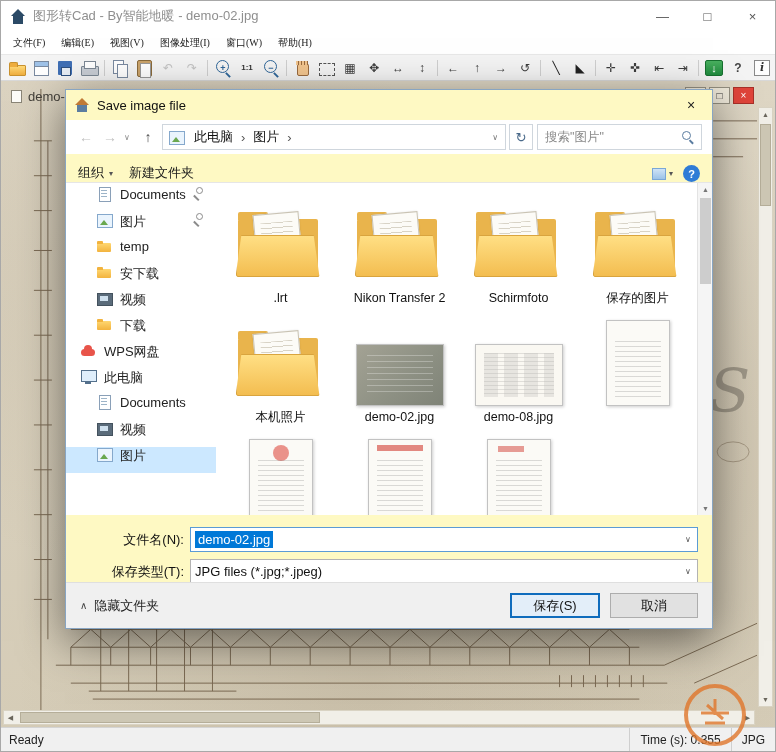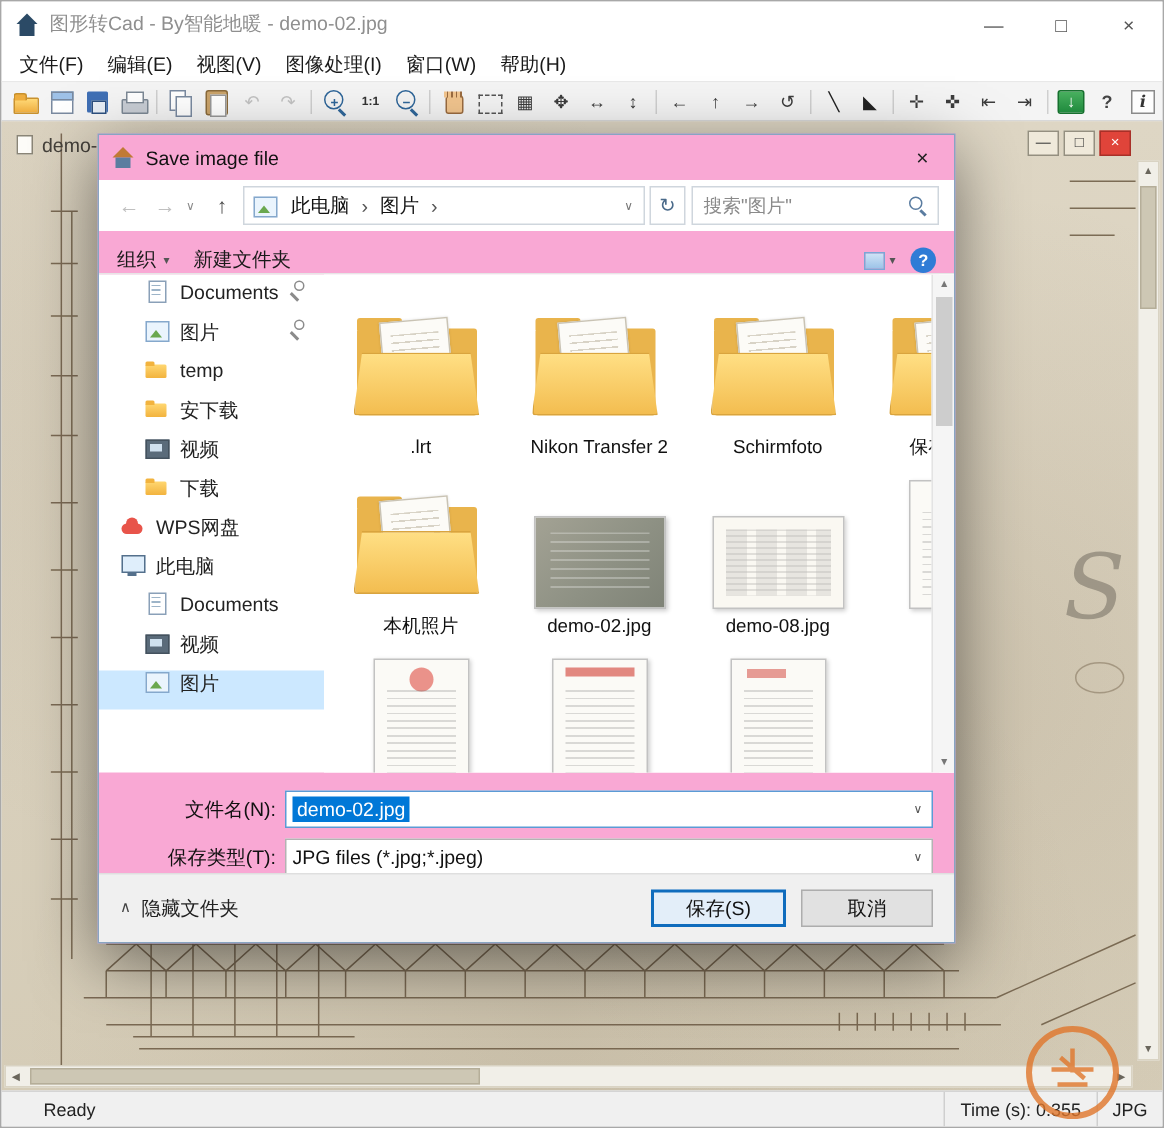--- a/index.html
+++ b/index.html
@@ -10,21 +10,21 @@
   .titlebar { height:30px; display:flex; align-items:center; padding-left:9px; background:#fff; }
   .app-icon { width:16px; height:15px; position:relative; margin-right:7px; flex:none; }
   .app-icon::before { content:""; position:absolute; left:1px; top:0; border-left:7px solid transparent; border-right:7px solid transparent; border-bottom:7px solid #2b4a66; }
   .app-icon::after { content:""; position:absolute; left:3px; top:7px; width:10px; height:8px; background:#2b4a66; }
   .title-text { font-size:13px; color:#8f8f8f; }
   .caption-btns { margin-left:auto; display:flex; height:30px; }
   .cap-btn { width:45px; height:30px; display:flex; align-items:center; justify-content:center; font-size:13px; color:#555; }
 
   
   .menubar { height:24px; display:flex; align-items:center; padding:0 4px; background:#fff; border-bottom:1px solid #e8e8e8; }
-  .menu-item { padding:3px 8px; font-size:13px; color:#1a1a1a; }
+  .menu-item { padding:3px 8px; font-size:10px; color:#1a1a1a;font-family:Liberation Serif, serif; }
 
   
   .toolbar { height:26px; display:flex; align-items:center; padding:0 4px; background:#f4f4f4; border-bottom:1px solid #d8d8d8; }
   .tbtn { width:22px; height:20px; flex:none; display:flex; align-items:center; justify-content:center; font-size:12px; color:#3c3c3c; position:relative; margin:0 1px; }
   .tbtn.disabled { color:#c2c2c2; }
   .tsep { width:1px; height:16px; background:#cfcfcf; margin:0 3px; flex:none; }
   .i-open::before { content:""; position:absolute; left:3px; top:7px; width:15px; height:9px; background:linear-gradient(#ffd977,#eead3e); border:1px solid #c8912e; border-radius:1px; }
   .i-open::after { content:""; position:absolute; left:3px; top:4px; width:7px; height:4px; background:#eead3e; border:1px solid #c8912e; border-bottom:none; border-radius:2px 2px 0 0; }
   .i-new-window::before { content:""; position:absolute; left:4px; top:3px; width:13px; height:13px; background:#fff; border:1px solid #7a8aa0; }
   .i-new-window::after { content:""; position:absolute; left:4px; top:3px; width:13px; height:4px; background:#9fc2e8; border:1px solid #7a8aa0; }
@@ -71,21 +71,21 @@
   .hscroll { position:absolute; left:2px; right:20px; bottom:2px; height:15px; background:#f1efe8; border:1px solid #d9d3c3; display:flex; align-items:center; }
   .sarrow { width:13px; height:13px; display:flex; align-items:center; justify-content:center; font-size:7px; color:#6a665c; flex:none; }
   .vscroll .sarrow { position:absolute; left:0; }
   .vscroll .sarrow.top { top:0; }
   .vscroll .sarrow.bottom { bottom:0; }
   .vthumb { position:absolute; left:1px; top:16px; width:11px; height:82px; background:#cdc7b4; border:1px solid #b5ae99; }
   .hthumb { position:absolute; left:16px; top:1px; width:300px; height:11px; background:#cdc7b4; border:1px solid #b5ae99; }
   .hscroll .sarrow.right { position:absolute; right:0; }
 
   
-  .dialog { position:absolute; left:64px; top:88px; width:572px; height:540px; background:#f9a8d4; border:1px solid #88a5c2; box-shadow:0 12px 42px rgba(0,0,0,.5); z-index:50; font-size:13px; color:#111; }
+  .dialog { position:absolute; left:64px; top:88px; width:648px; height:540px; background:#fef9c3; border:1px solid #88a5c2; box-shadow:0 12px 42px rgba(0,0,0,.5); z-index:50; font-size:13px; color:#111; }
   .dlg-title { height:30px; display:flex; align-items:center; padding-left:9px; }
   .dlg-icon { width:15px; height:14px; position:relative; margin-right:7px; flex:none; }
   .dlg-icon::before { content:""; position:absolute; left:0; top:0; border-left:7px solid transparent; border-right:7px solid transparent; border-bottom:7px solid #c07a35; }
   .dlg-icon::after { content:""; position:absolute; left:2px; top:7px; width:10px; height:7px; background:#5b7da0; }
   .dlg-close { margin-left:auto; width:42px; height:30px; display:flex; align-items:center; justify-content:center; font-size:14px; color:#222; }
   .dlg-nav { height:34px; display:flex; align-items:center; padding:0 10px; gap:4px; background:#fff; }
   .nav-btn { font-size:14px; color:#4a4a4a; width:20px; text-align:center; flex:none; }
   .nav-btn.disabled { color:#c0c0c0; }
   .nav-caret { font-size:8px; color:#8a8a8a; width:10px; flex:none; }
   .addr { flex:1; height:26px; border:1px solid #cfd6dd; background:#fff; display:flex; align-items:center; padding:0 5px; gap:5px; min-width:0; }
@@ -172,21 +172,21 @@
   .combo-arrow { margin-left:auto; width:18px; height:100%; display:flex; align-items:center; justify-content:center; font-size:8px; color:#555; }
 
   .dlg-footer { position:absolute; left:0; right:0; bottom:0; height:46px; background:#f0f0f0; border-top:1px solid #dfdfdf; display:flex; align-items:center; padding:0 14px; }
   .hide-folders { display:flex; align-items:center; gap:7px; font-size:13px; color:#222; }
   .collapse-ic { font-size:10px; color:#444; }
   .foot-btns { margin-left:auto; display:flex; gap:10px;text-align:center; }
   .btn { width:88px; height:25px; display:flex; align-items:center; justify-content:center; background:#e1e1e1; border:1px solid #adadad; font-size:13px; color:#111; }
   .btn.primary { background:#e3eef9; border:2px solid #0f6cbd; width:90px; }
 
   
-  .statusbar { position:absolute; left:0; right:0; bottom:0; height:24px; background:#f0f0f0; border-top:1px solid #d4d4d4; display:flex; align-items:stretch; font-size:12px; color:#222;padding-left:20px; }
+  .statusbar { position:absolute; left:0; right:0; bottom:0; height:24px; background:#f0f0f0; border-top:1px solid #d4d4d4; display:flex; align-items:stretch; font-size:12px; color:#222; }
   .status-left { flex:1; display:flex; align-items:center; padding-left:8px; }
   .scell { display:flex; align-items:center; padding:0 10px; border-left:1px solid #cfcfcf; }
   .scell.dim { background:#cfe4f5; border:1px solid #7fb0d8; min-width:120px; justify-content:center; }
 
   
   .stamp { position:absolute; left:678px; top:678px; width:72px; height:72px; z-index:60; opacity:.8; pointer-events:none; }
 </style>
 </head>
 <body>
 

